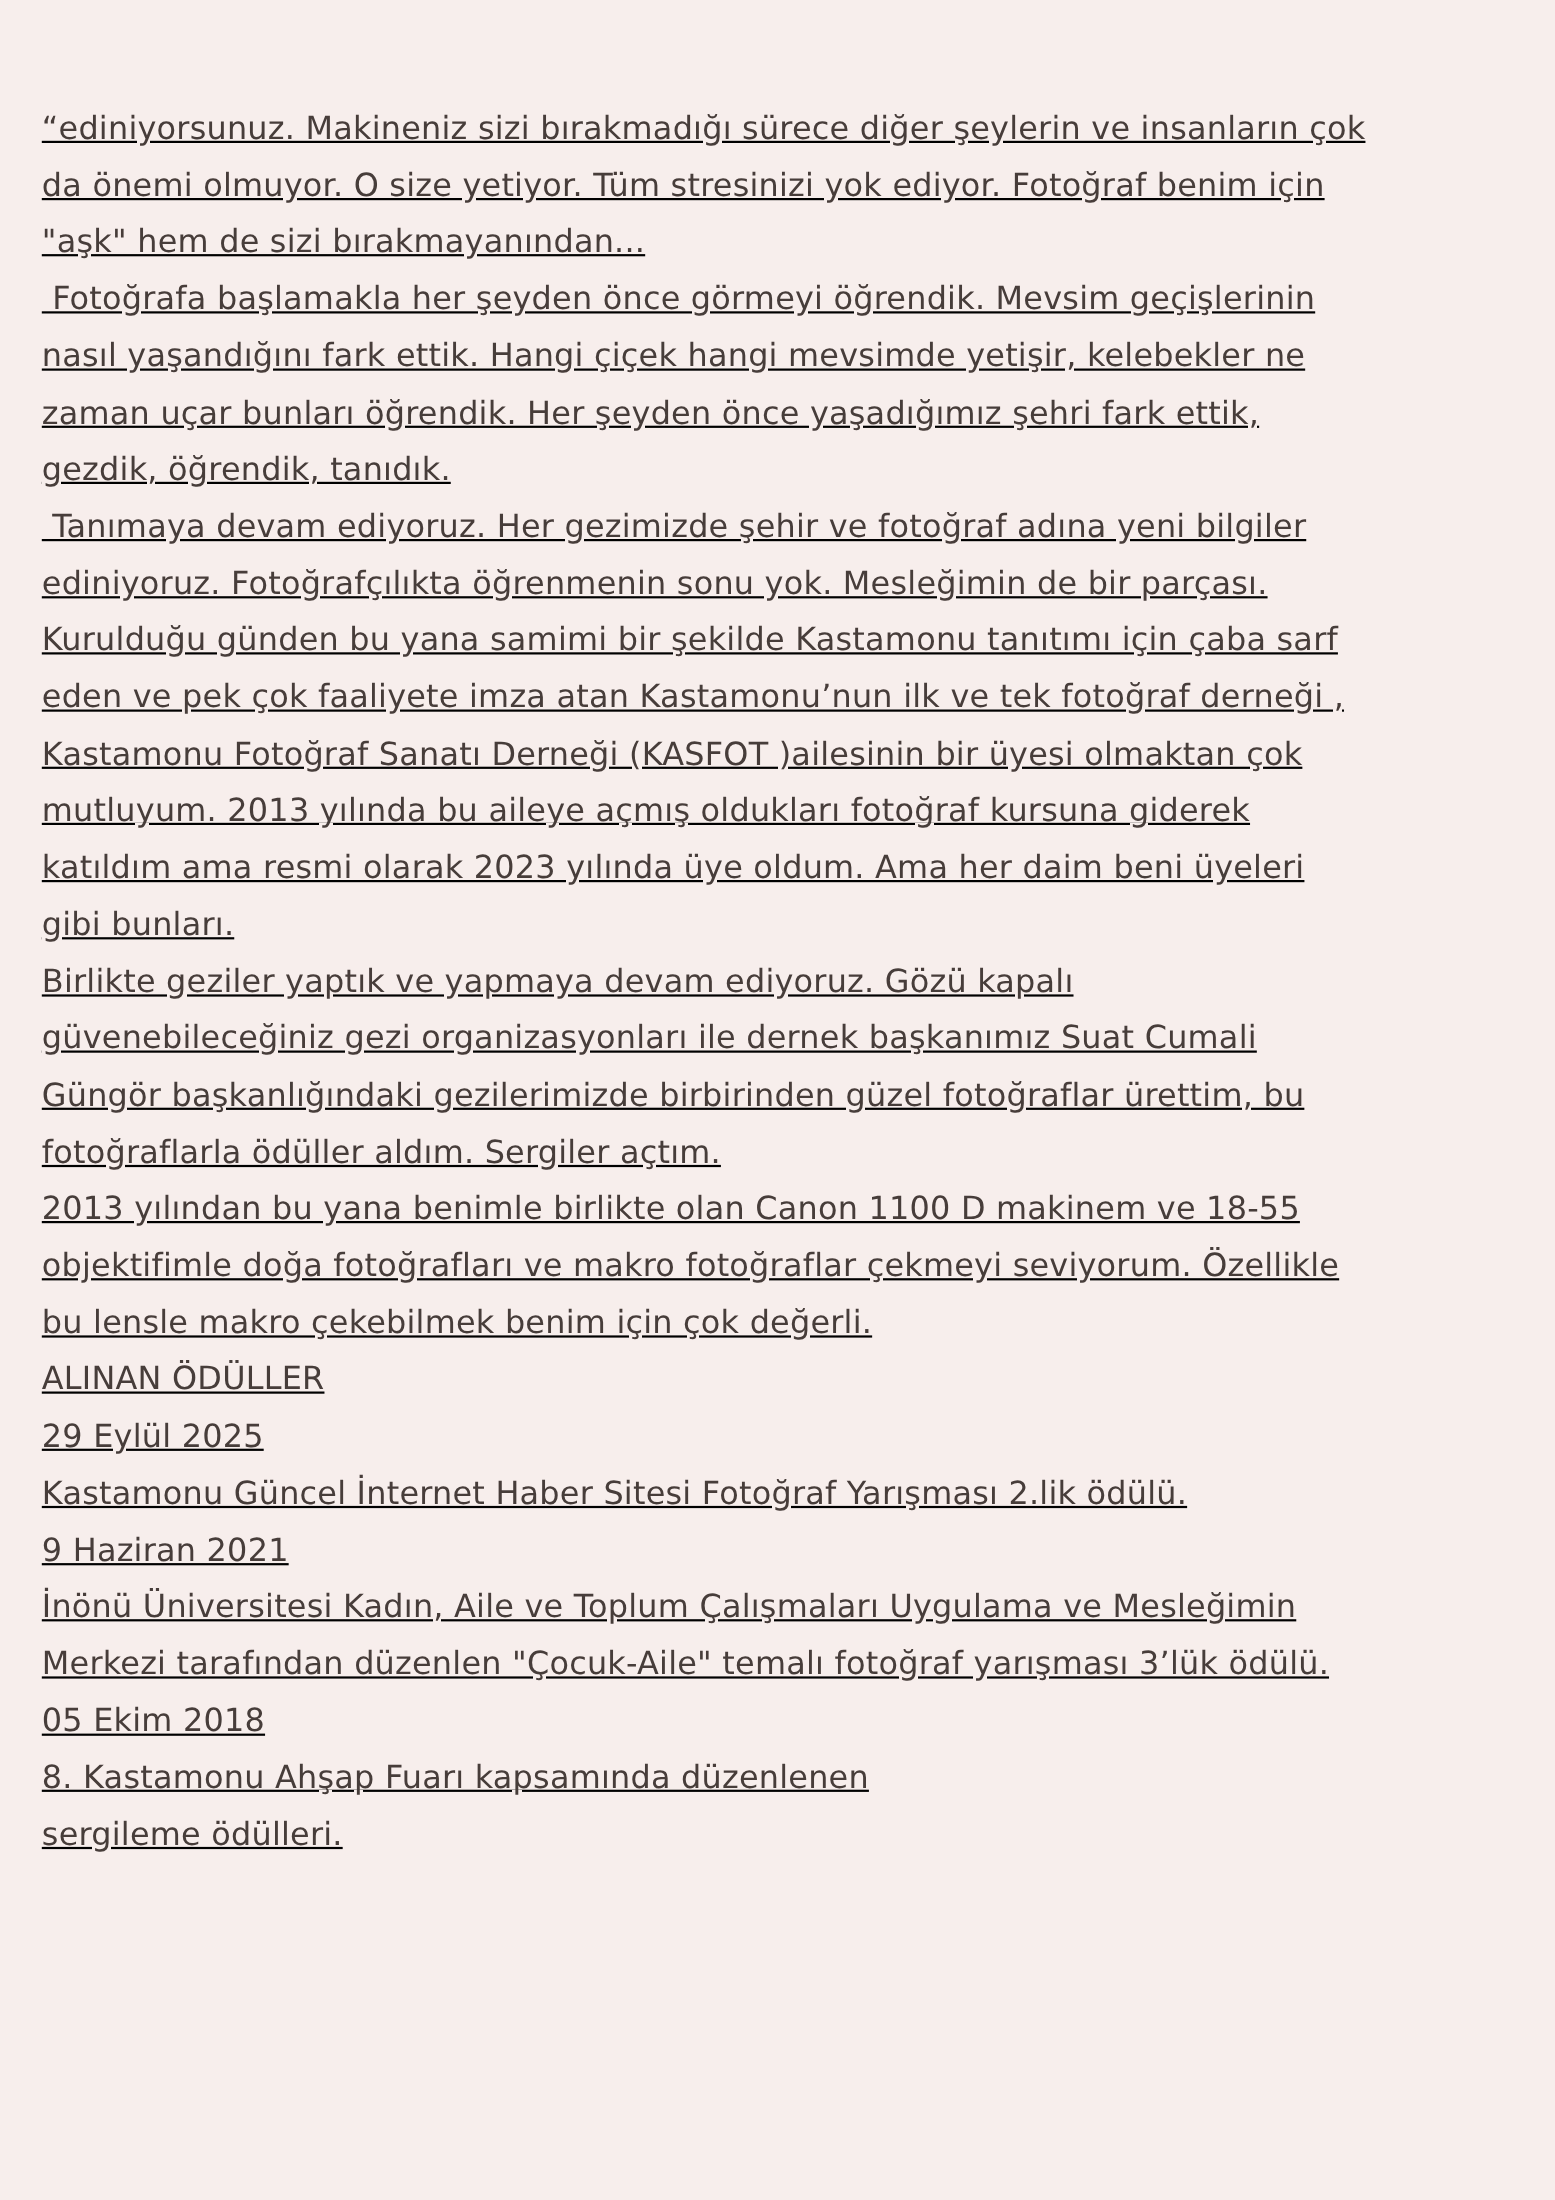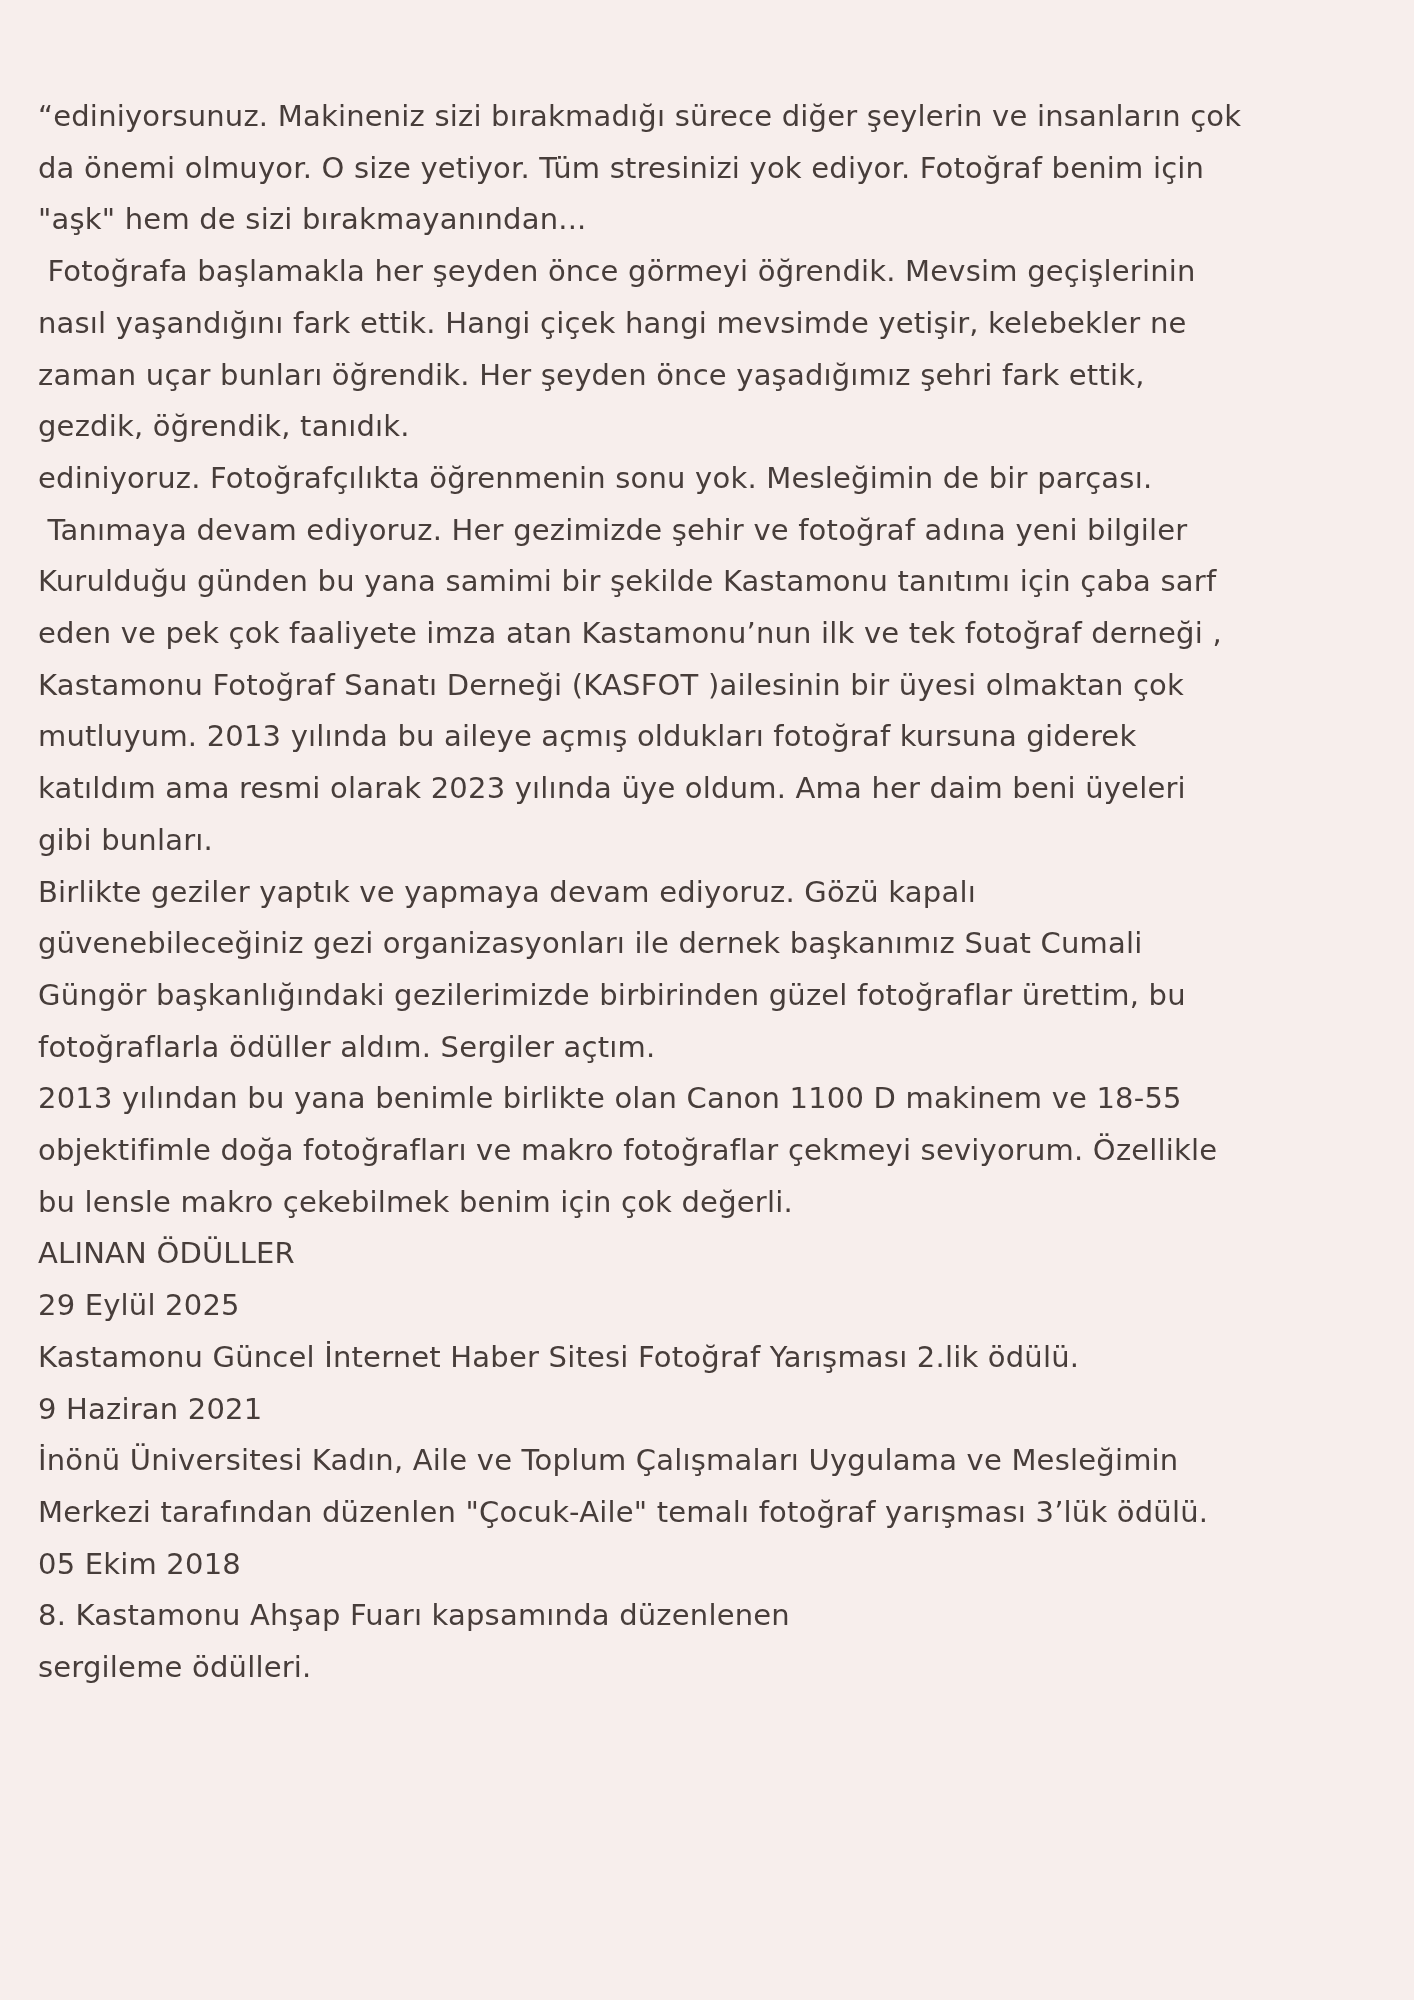--- a/index.html
+++ b/index.html
@@ -10,20 +10,21 @@
     width: 1414px;
     height: 2000px;
     background: var(--page-bg, #f7eeec);
     overflow: hidden;
   }
   .page {
     box-sizing: border-box;
     width: 1318px;
     height: 2000px;
     padding: 91px 28px 0 38px;
+    text-decoration: underline;
   }
   .article {
     font-family: "DejaVu Sans", "Liberation Sans", sans-serif;
     font-size: 29px;
     line-height: 51.7px;
     letter-spacing: 0.2px;
     color: #473d3a;
     font-weight: 400;
   }
   .text-line {
@@ -36,22 +37,22 @@
 
 <div class="page">
   <div class="article" style="color: rgb(71, 61, 58);">
       <div class="text-line">“ediniyorsunuz. Makineniz sizi bırakmadığı sürece diğer şeylerin ve insanların çok</div>
       <div class="text-line">da önemi olmuyor. O size yetiyor. Tüm stresinizi yok ediyor. Fotoğraf benim için</div>
       <div class="text-line">"aşk" hem de sizi bırakmayanından...</div>
       <div class="text-line"> Fotoğrafa başlamakla her şeyden önce görmeyi öğrendik. Mevsim geçişlerinin</div>
       <div class="text-line">nasıl yaşandığını fark ettik. Hangi çiçek hangi mevsimde yetişir, kelebekler ne</div>
       <div class="text-line">zaman uçar bunları öğrendik. Her şeyden önce yaşadığımız şehri fark ettik,</div>
       <div class="text-line">gezdik, öğrendik, tanıdık.</div>
+      <div class="text-line"> Tanımaya devam ediyoruz. Her gezimizde şehir ve fotoğraf adına yeni bilgiler</div>
       <div class="text-line">ediniyoruz. Fotoğrafçılıkta öğrenmenin sonu yok. Mesleğimin de bir parçası.</div>
-      <div class="text-line"> Tanımaya devam ediyoruz. Her gezimizde şehir ve fotoğraf adına yeni bilgiler</div>
       <div class="text-line">Kurulduğu günden bu yana samimi bir şekilde Kastamonu tanıtımı için çaba sarf</div>
       <div class="text-line">eden ve pek çok faaliyete imza atan Kastamonu’nun ilk ve tek fotoğraf derneği ,</div>
       <div class="text-line">Kastamonu Fotoğraf Sanatı Derneği (KASFOT )ailesinin bir üyesi olmaktan çok</div>
       <div class="text-line">mutluyum. 2013 yılında bu aileye açmış oldukları fotoğraf kursuna giderek</div>
       <div class="text-line">katıldım ama resmi olarak 2023 yılında üye oldum. Ama her daim beni üyeleri</div>
       <div class="text-line">gibi bunları.</div>
       <div class="text-line">Birlikte geziler yaptık ve yapmaya devam ediyoruz. Gözü kapalı</div>
       <div class="text-line">güvenebileceğiniz gezi organizasyonları ile dernek başkanımız Suat Cumali</div>
       <div class="text-line">Güngör başkanlığındaki gezilerimizde birbirinden güzel fotoğraflar ürettim, bu</div>
       <div class="text-line">fotoğraflarla ödüller aldım. Sergiler açtım.</div>

